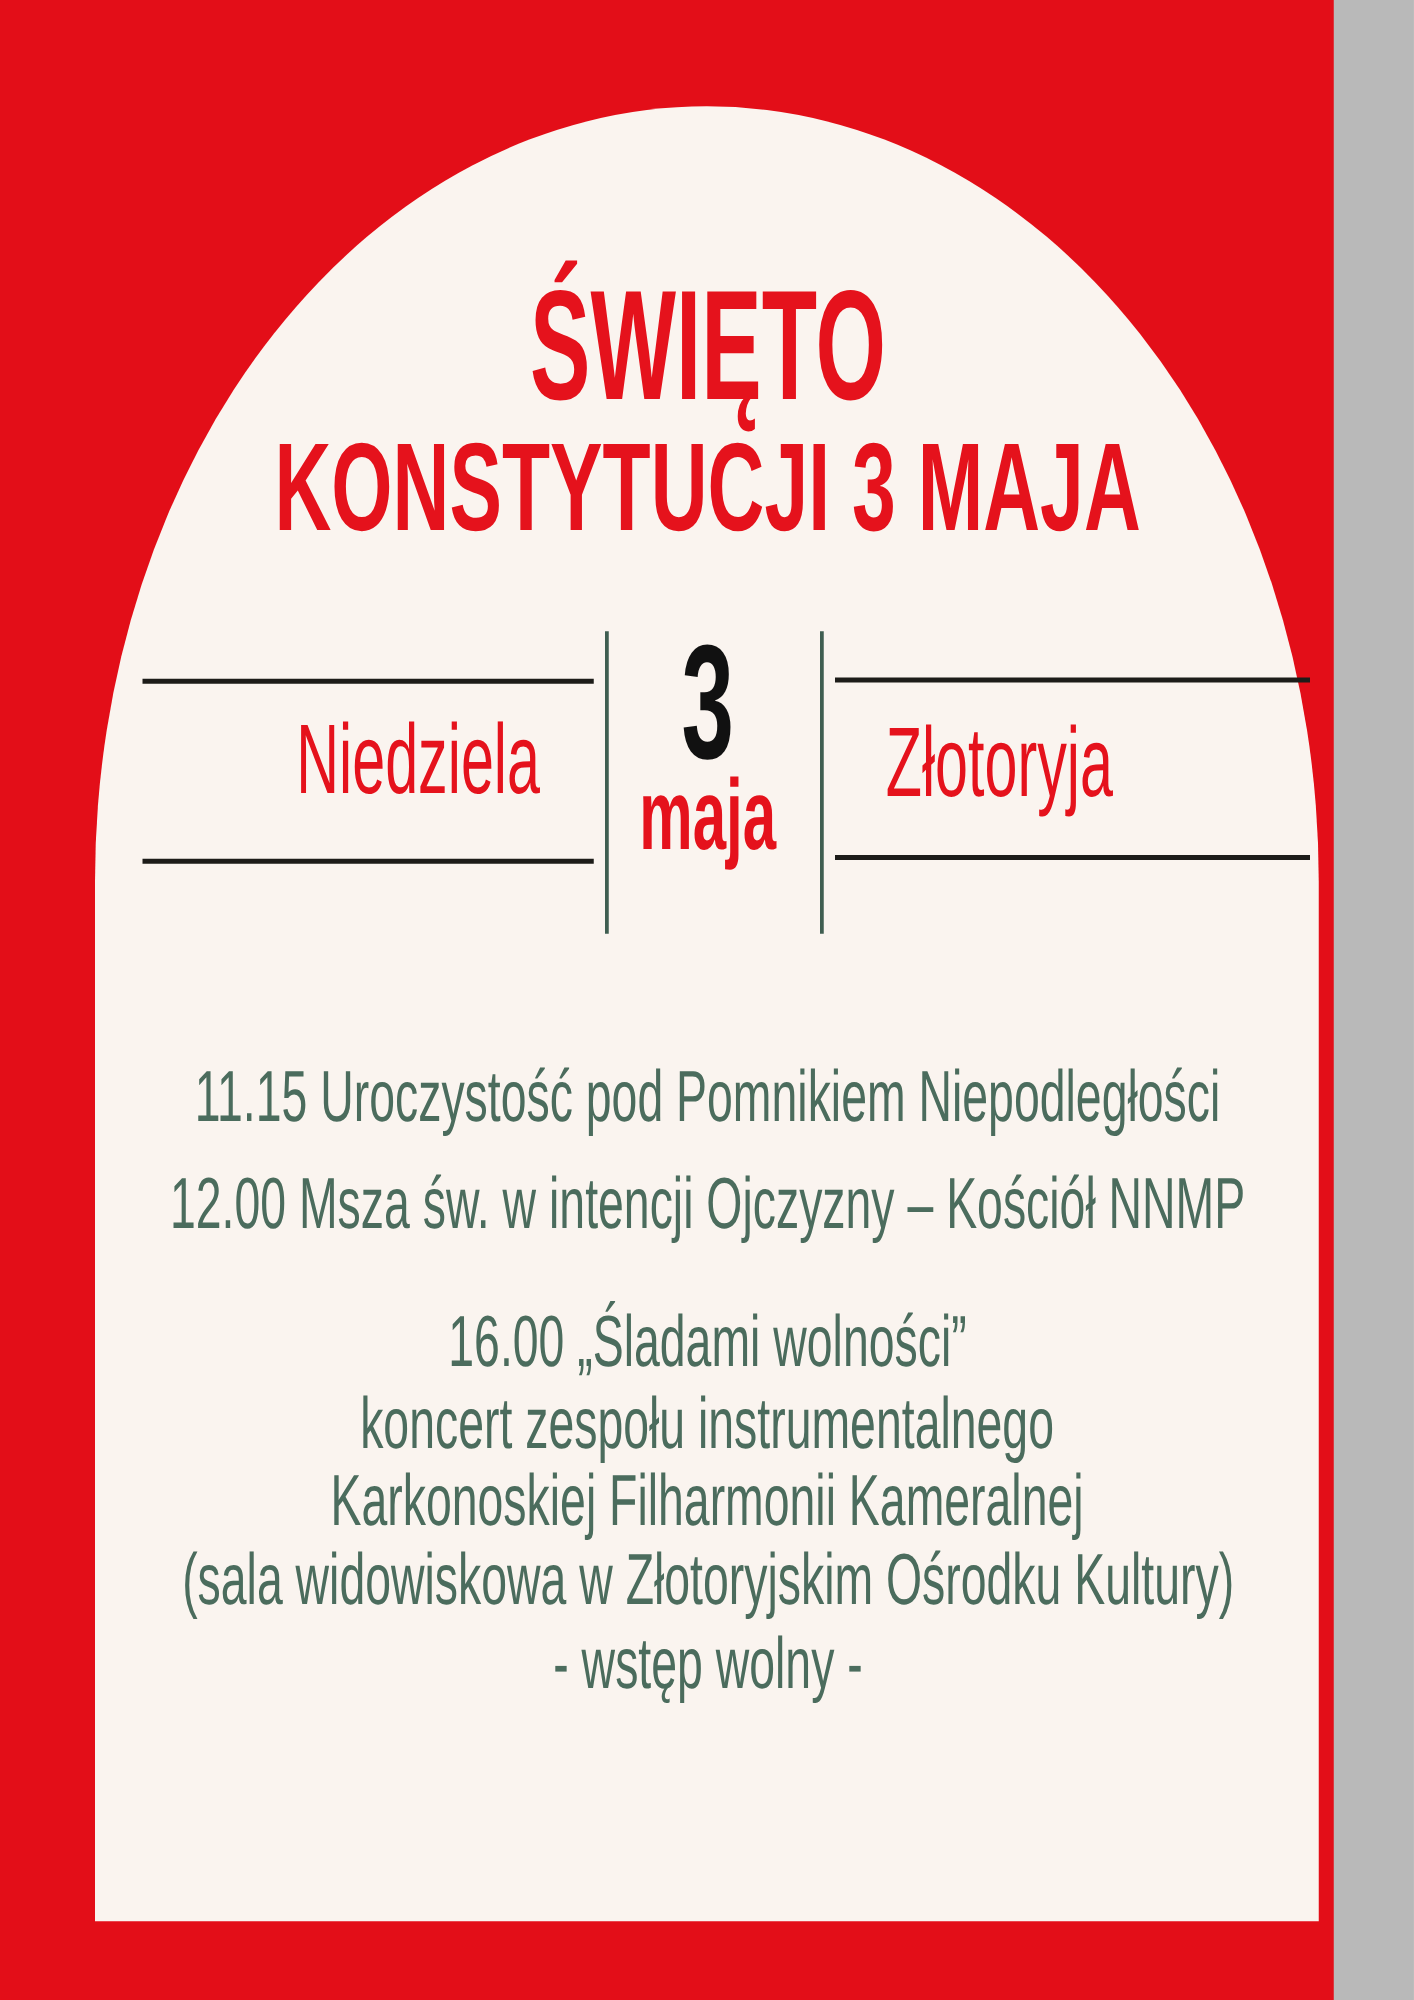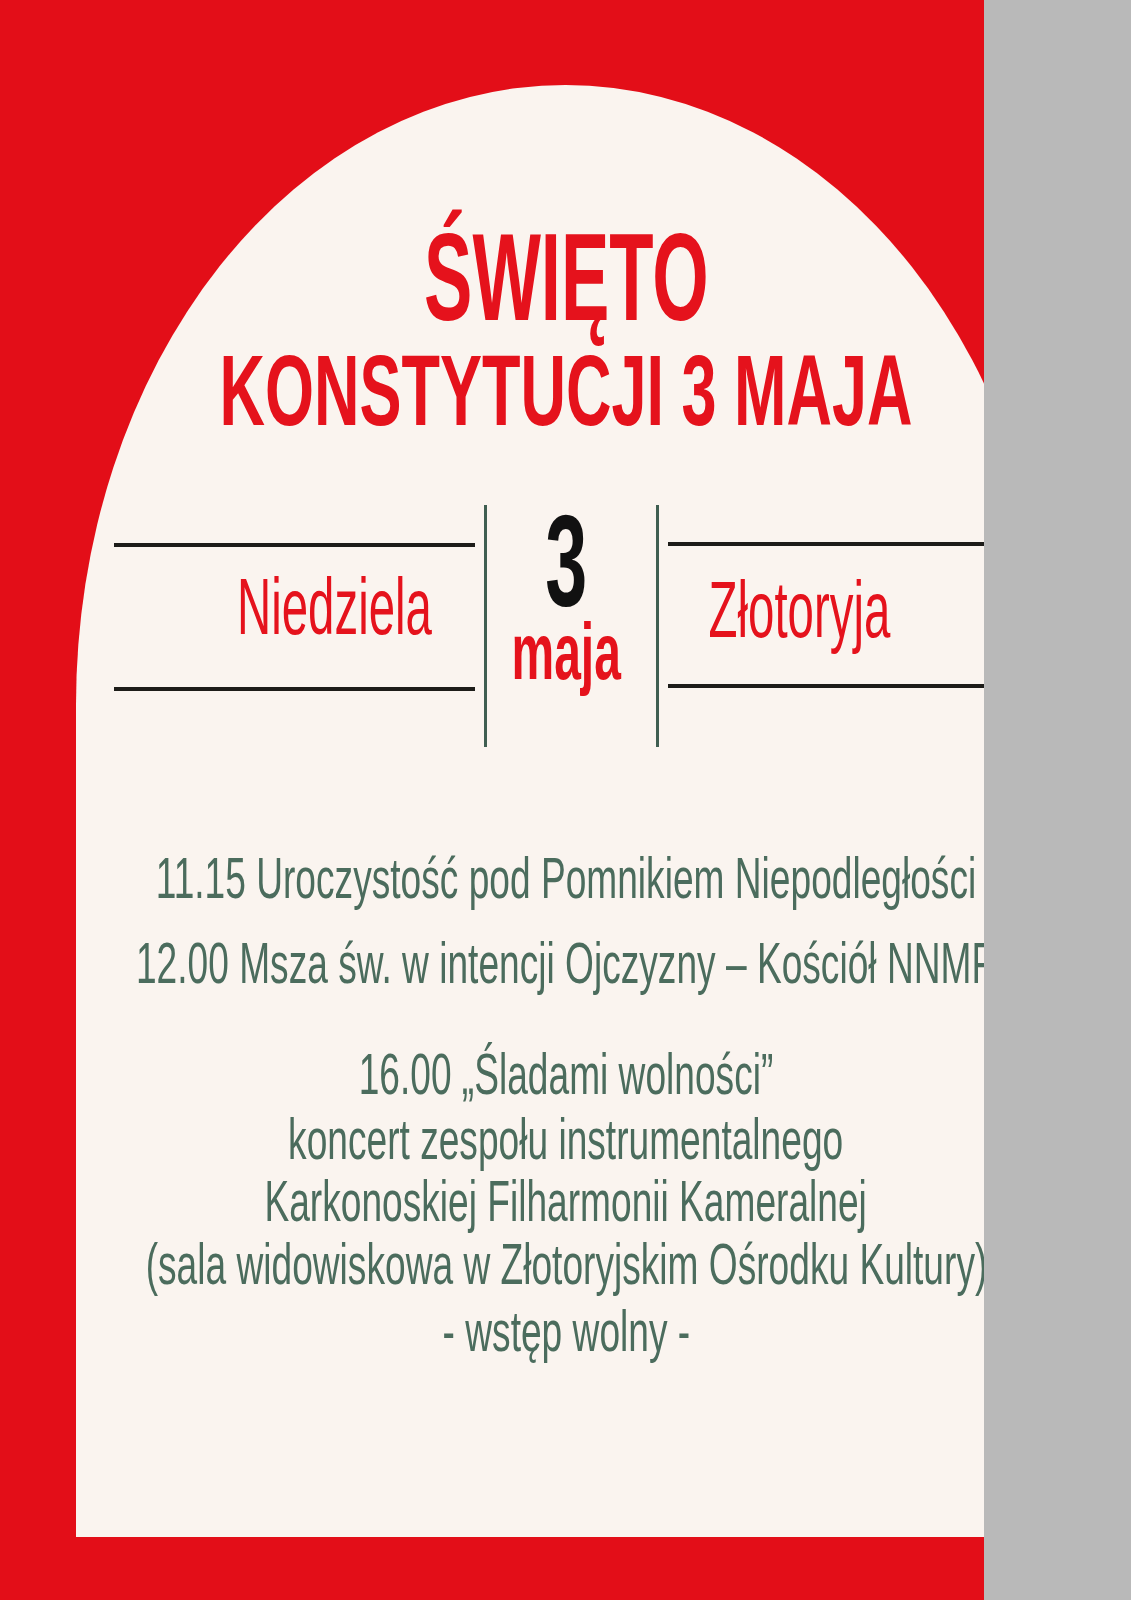--- a/index.html
+++ b/index.html
@@ -2,21 +2,21 @@
 <html><head>
 <meta charset="utf-8">
 <style>
   html, body {
     margin: 0;
     padding: 0;
     background: #b9b9b9;
   }
   .poster {
     position: relative;
-    width: 984px;
+    width: 1067px;
     height: 1600px;
     background: #e30e18;
     overflow: hidden;
     font-family: "Liberation Sans", "DejaVu Sans", sans-serif;
   }
   .arch {
     position: absolute;
     left: 76px;
     top: 85px;
     width: 979px;

